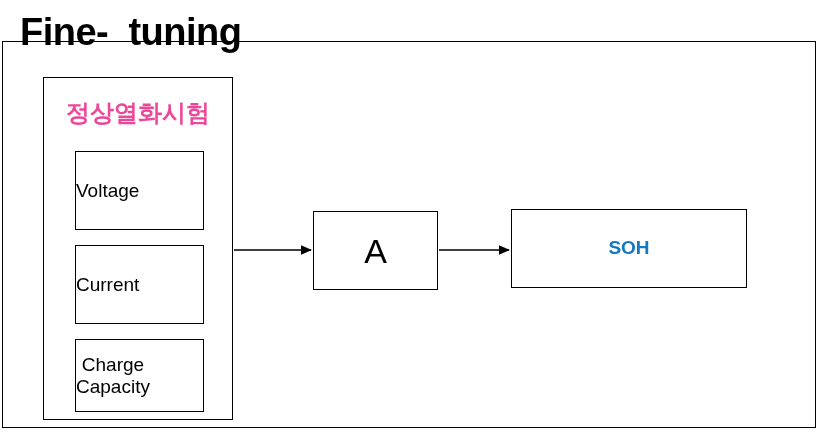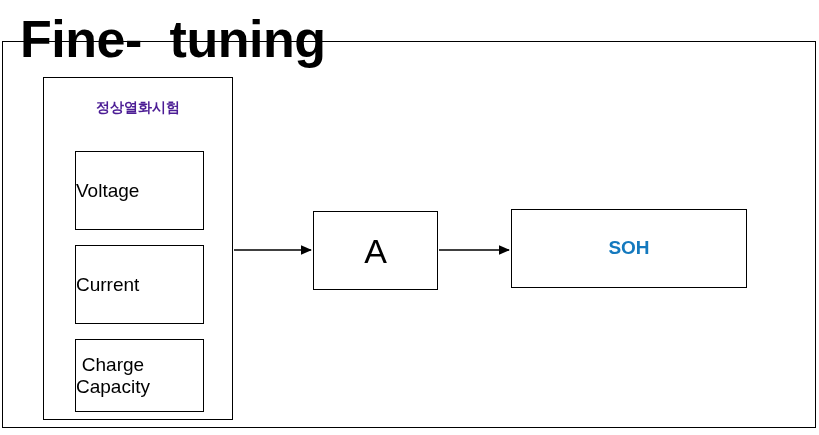--- a/index.html
+++ b/index.html
@@ -27,21 +27,21 @@
     height: 387px;
     border: 1.6px solid #000000;
     box-sizing: border-box;
   }
 
   
   .slide-title {
     position: absolute;
     left: 20px;
     top: 13px;
-    font-size: 52px;
+    font-size: 38px;
     font-weight: bold;
     color: #000000;
     letter-spacing: -0.5px;
     line-height: 1;
     white-space: pre;
     z-index: 5;
   }
 
   
   .group-box {
@@ -53,23 +53,23 @@
     border: 1.6px solid #000000;
     box-sizing: border-box;
     background: #ffffff;
   }
   .group-label {
     position: absolute;
     left: 0;
     top: 22px;
     width: 100%;
     text-align: center;
-    font-size: 14px;
+    font-size: 24px;
     font-weight: bold;
-    color: #4c1d95;
+    color: #ec4899;
     line-height: 1.1;
     white-space: nowrap;
   }
 
   
   .feature-box {
     position: absolute;
     left: 31px;
     width: 129px;
     border: 1.4px solid #000000;

